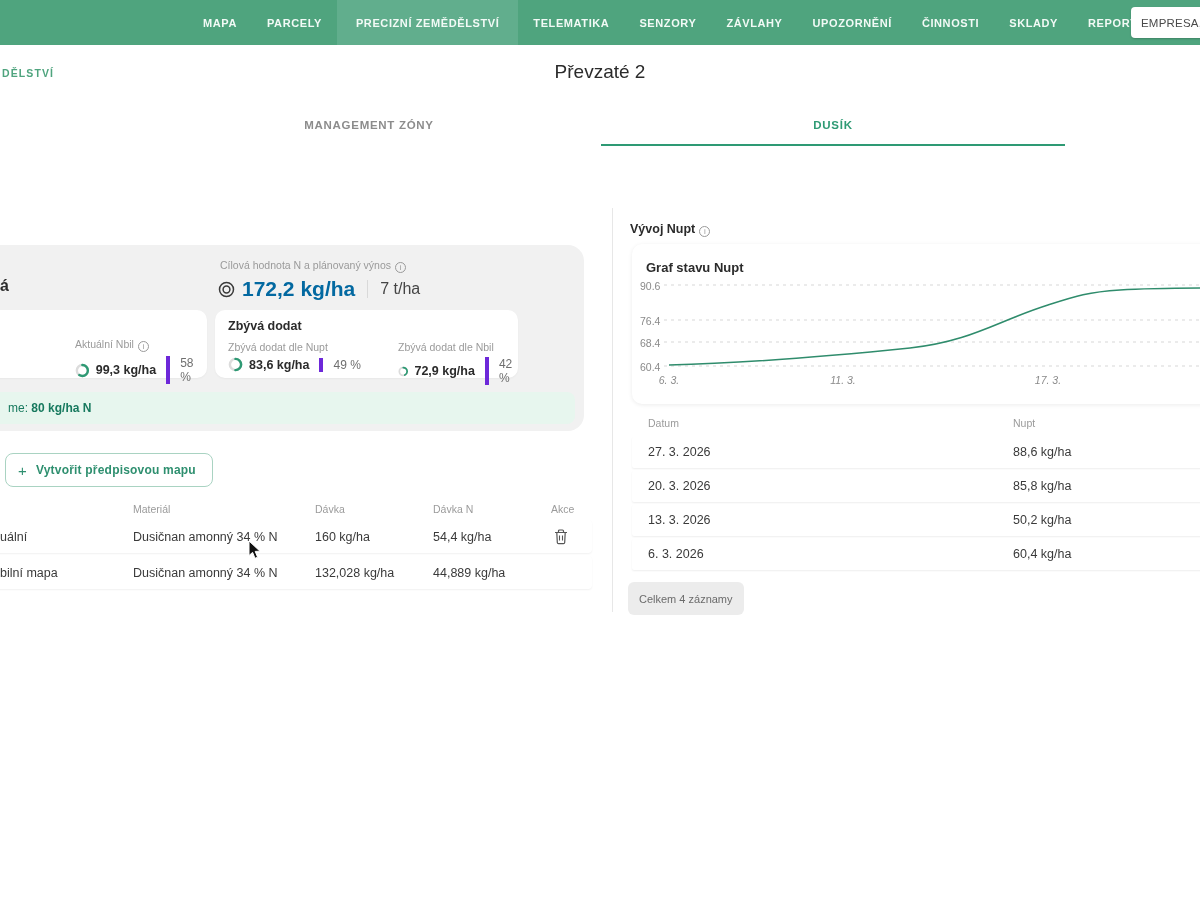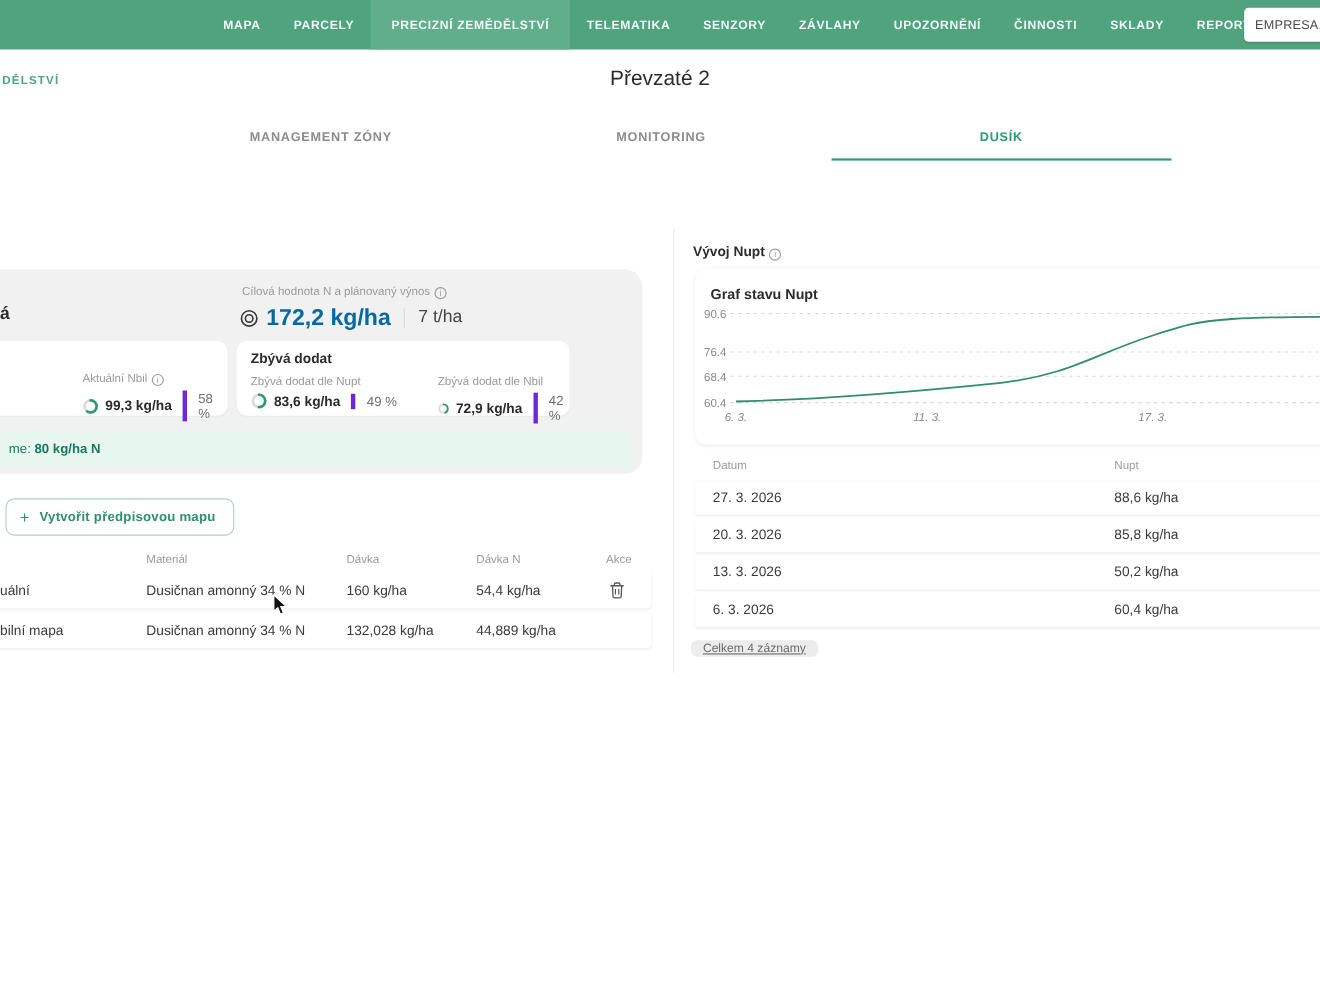--- a/index.html
+++ b/index.html
@@ -101,23 +101,23 @@
   .xtick { position:absolute; font-size:10.5px; color:#8a8a8a; transform:translateX(-50%);font-style:italic; }
   .rtable-head { position:absolute; top:417px; font-size:10.5px; color:#9b9b9b; }
   .rrow {
     position:absolute; left:632px; width:584px; height:31px; background:#fff;
     box-shadow:0 1px 2px rgba(0,0,0,.07); border-radius:2px;
     font-size:12.5px; color:#3a3a3a;
   }
   .rrow .rc1 { position:absolute; left:16px; top:8px; }
   .rrow .rc2 { position:absolute; left:381px; top:8px; }
   .count-pill {
-    position:absolute; left:628px; top:582px; height:15px; padding:0 11px;
+    position:absolute; left:628px; top:582px; height:33px; padding:0 11px;
     background:#ececec; border-radius:6px; display:flex; align-items:center;
-    font-size:11px; color:#6b6b6b;text-decoration:underline;
+    font-size:11px; color:#6b6b6b;
   }
   
   .info-i {
     display:inline-block; width:11px; height:11px; border:1px solid #9a9a9a; border-radius:50%;
     font-size:8px; line-height:10px; text-align:center; color:#9a9a9a;
     font-style:normal; margin-left:4px; vertical-align:-1px; font-weight:normal;
   }
   .ring { display:inline-block; }
   .cursor-svg { position:absolute; left:248px; top:540px; }
 </style>
@@ -139,21 +139,20 @@
     <div class="nav-item">ČÍSELNÍKY</div>
   </div>
 </div>
 <div class="userbox">EMPRESA, S</div>
 
 <div class="breadcrumb-frag">DĚLSTVÍ</div>
 <div class="page-title">Převzaté 2</div>
 
 <div class="tabs">
   <div class="tab">MANAGEMENT ZÓNY</div>
-  <div class="tab">MONITORING</div>
   <div class="tab active">DUSÍK</div>
 </div>
 
 <div class="n-card"></div>
 
 <div class="left-frag">á</div>
 
 <div class="small-label target-label">
   <span>Cílová hodnota N a plánovaný výnos</span><i class="info-i">i</i>
 </div>

